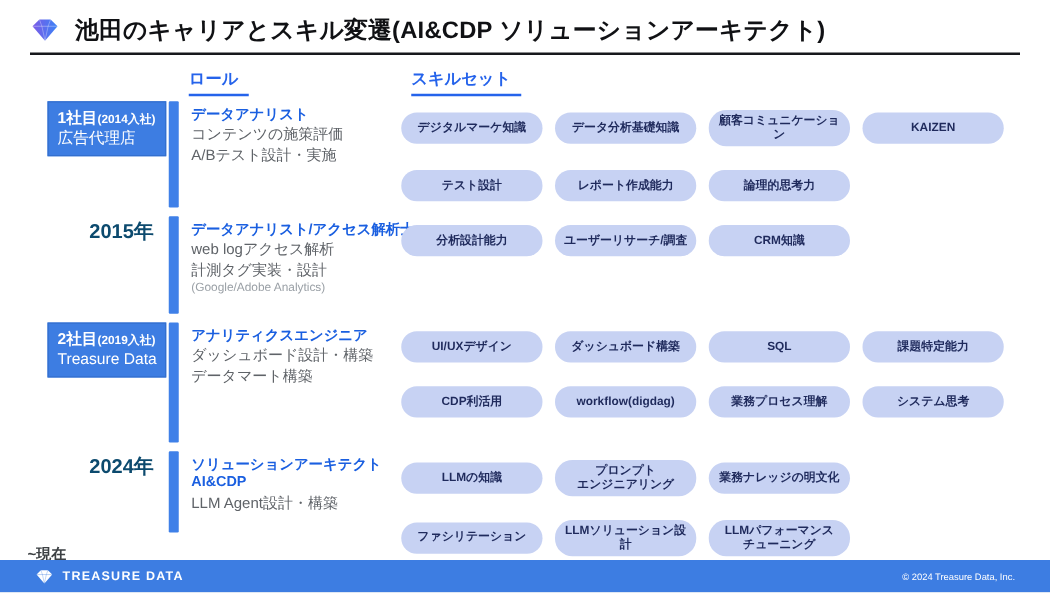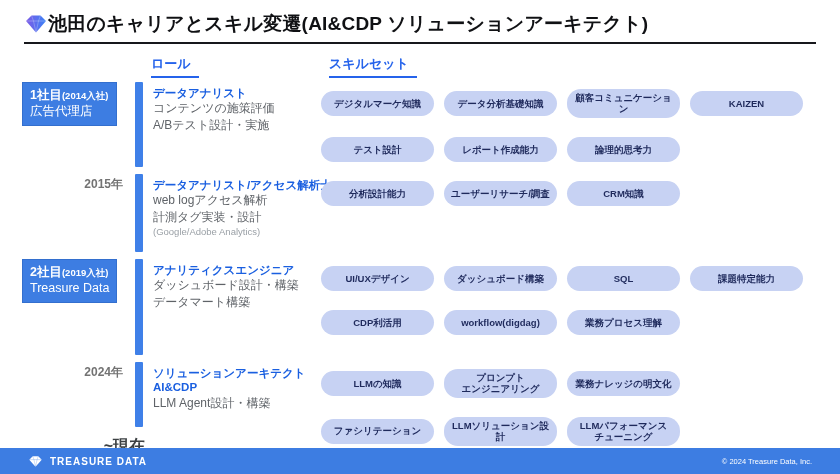--- a/index.html
+++ b/index.html
@@ -2,44 +2,44 @@
 <html><head>
 <meta charset="utf-8">
 <style>
   * { margin:0; padding:0; box-sizing:border-box; }
   body { background:#e8e8e8; font-family:"Liberation Sans","DejaVu Sans",sans-serif; }
   .slide {
     position:relative; width:840px; height:474px; background:#ffffff;
     overflow:hidden; margin:0 auto;
   }
   
-  .header { display:flex; align-items:center; padding:11px 24px 0 24px; }
+  .header { display:flex; align-items:center; gap:12px; padding:11px 24px 0 24px; }
   .header h1 { font-size:19px; font-weight:bold; color:#101114; letter-spacing:0.2px; white-space:nowrap; }
   .title-rule { margin:5px 24px 0 24px; border-top:2.5px solid #17181c; }
   
   .col-headers { display:flex; padding:10px 18px 0 22px; }
   .col-headers .spacer { width:129px; flex:none; }
   .col-headers .role-head { width:178px; flex:none; }
   .col-headers .skills-head { flex:1; }
   .col-head-label {
     display:inline-block; font-size:13px; font-weight:bold; color:#2563eb;
     border-bottom:2px solid #2563eb; padding:0 8px 3px 0;
   }
   
   #sections { padding:4px 24px 0 22px; }
   .section { display:flex; align-items:stretch; }
   .section:nth-of-type(1){ height:92px; }
   .section:nth-of-type(2){ height:85px; }
   .section:nth-of-type(3){ height:103px; }
   .section:nth-of-type(4){ height:72px; }
   .left-col { width:113px; flex:none; padding-right:12px; text-align:right; }
-  .year { font-size:12px; font-weight:600; color:#737373; padding-top:2px; }
+  .year { font-size:16px; font-weight:600; color:#0c4a6e; padding-top:2px; }
   .badge {
     background:#3d7de2; color:#ffffff; text-align:left;
-    width:95px; padding:4px 7px 5px 7px; margin-left:0;
+    width:95px; padding:4px 7px 5px 7px; margin-left:16px;
     border:1px solid #336fce;
   }
   .year:not(.empty) ~ .badge { margin-top:10px; }
   .badge-line1 { font-size:12.5px; font-weight:bold; line-height:1.3; white-space:nowrap; }
   .badge-small { font-size:9.5px; font-weight:bold; }
   .badge-line2 { font-size:12.5px; line-height:1.3; white-space:nowrap; }
   .bar-col { width:8px; flex:none; }
   .bar { width:8px; background:#3f80e8; border-radius:1px; height:calc(100% - 7px); }
   .role-col { width:178px; flex:none; padding:4px 8px 0 10px; }
   .role-title { font-size:11.5px; font-weight:bold; color:#1a5fe0; line-height:1.25; white-space:nowrap; }
@@ -48,22 +48,22 @@
   .skills-col { flex:1; padding-top:7px; display:flex; flex-direction:column; gap:19px; }
   .skill-row { display:grid; grid-template-columns:repeat(4,113px); column-gap:10px; align-items:center; }
   .pill {
     background:#c7d2f3; color:#1f2a5c; border-radius:14px;
     min-height:25px; display:flex; align-items:center; justify-content:center;
     font-size:9.5px; font-weight:bold; text-align:center;
     white-space:pre-line; line-height:1.2; padding:3px 4px;
   }
   
   .timeline-end {
-    width:135px; margin-left:22px; text-align:right; padding-right:12px;
-    font-size:16px; font-weight:600; color:#3c4043; margin-top:2px;
+    width:135px; margin-left:22px; text-align:left; padding-right:12px;
+    font-size:12px; font-weight:600; color:#3c4043; margin-top:2px;
   }
   
   .footer {
     position:absolute; left:0; bottom:0; width:840px; height:26px;
     background:#3d7de2; display:flex; align-items:center; justify-content:space-between;
     padding:0 28px;
   }
   .brand { display:flex; align-items:center; gap:7px; }
   .brand-text { color:#ffffff; font-size:10px; font-weight:bold; letter-spacing:1px; }
   .copyright { color:#ffffff; font-size:7.5px; }
@@ -169,20 +169,21 @@
           <div class="skill-row">
             <div class="pill">UI/UXデザイン</div>
             <div class="pill">ダッシュボード構築</div>
             <div class="pill">SQL</div>
             <div class="pill">課題特定能力</div>
           </div>
           <div class="skill-row">
             <div class="pill">CDP利活用</div>
             <div class="pill">workflow(digdag)</div>
             <div class="pill">業務プロセス理解</div>
+            <div class="pill">システム思考</div>
           </div>
         </div>
       </div>
       <div class="section">
         <div class="left-col">
           <div class="year">2024年</div>
         </div>
         <div class="bar-col">
           <div class="bar"></div>
         </div>

